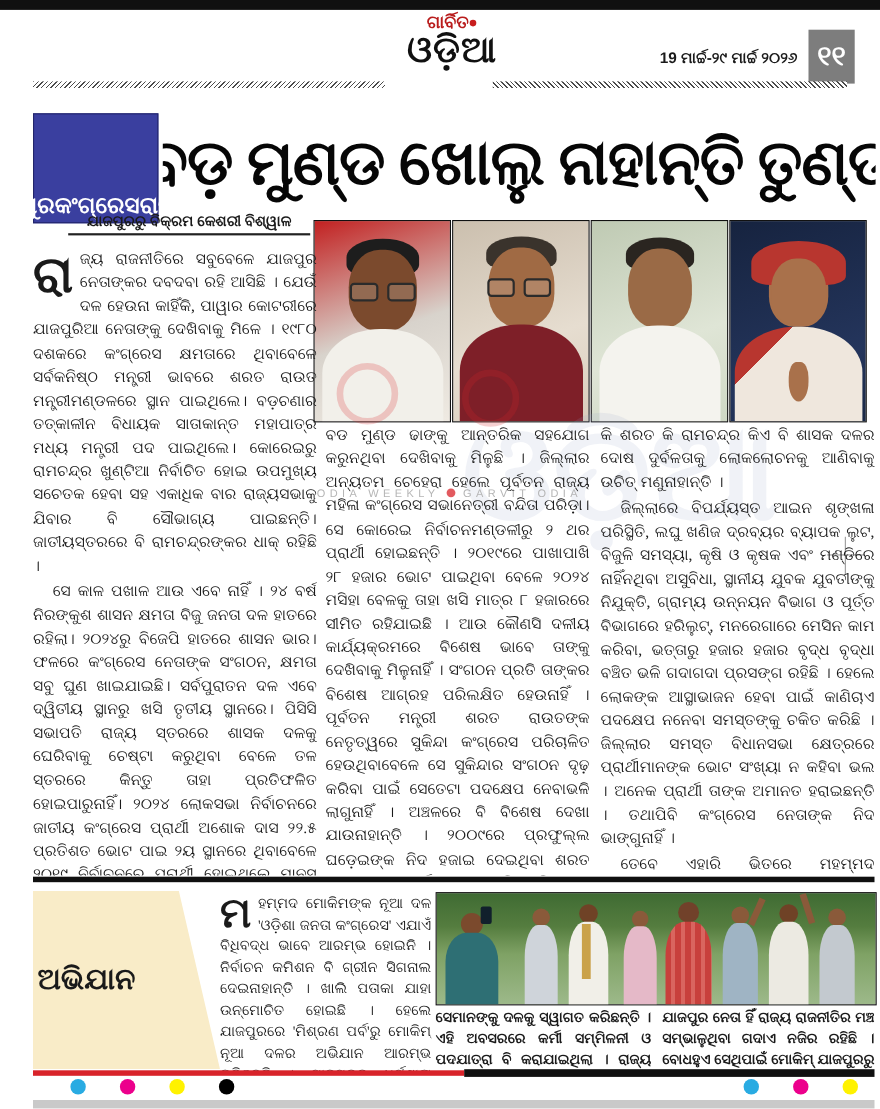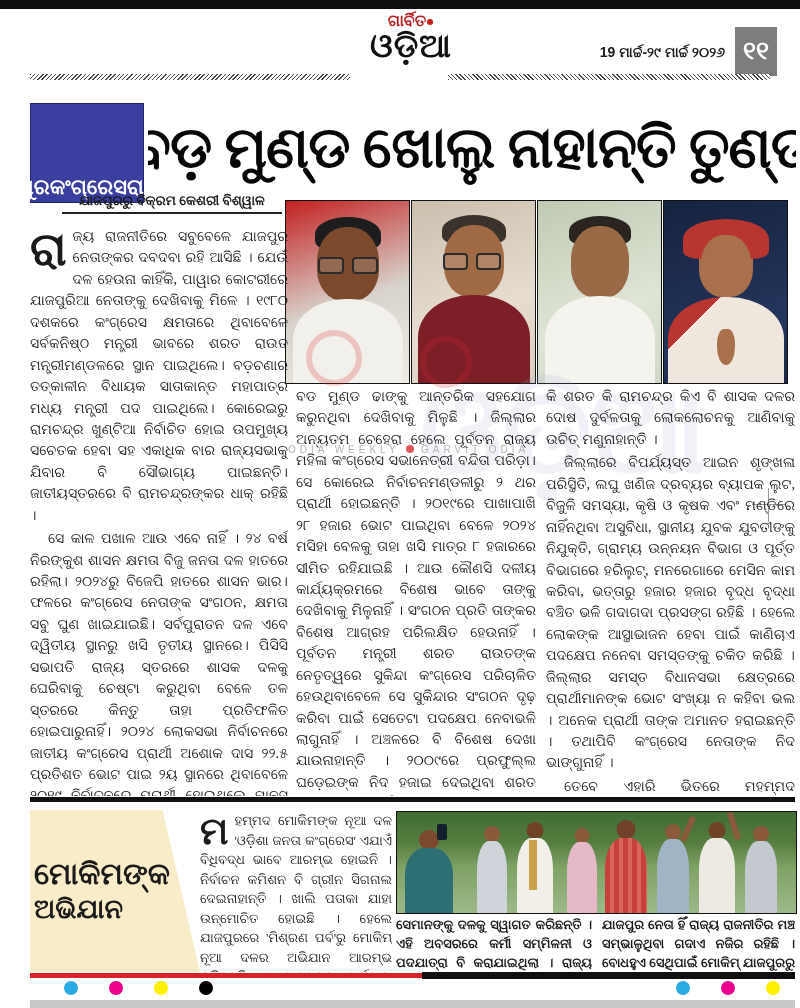--- a/index.html
+++ b/index.html
@@ -159,21 +159,20 @@
 
   <div class="abs bodytxt col3">
     <p class="first"><span>କି ଶରତ କି ରାମଚନ୍ଦ୍ର କିଏ ବି ଶାସକ ଦଳର ଦୋଷ ଦୁର୍ବଳତାକୁ ଲୋକଲୋଚନକୁ ଆଣିବାକୁ ଉଚିତ୍ ମଣୁନାହାନ୍ତି ।</span></p>
     <p><span>ଜିଲ୍ଲାରେ ବିପର୍ଯ୍ୟସ୍ତ ଆଇନ ଶୃଙ୍ଖଳା ପରିସ୍ଥିତି, ଲଘୁ ଖଣିଜ ଦ୍ରବ୍ୟର ବ୍ୟାପକ ଲୁଟ, ବିଜୁଳି ସମସ୍ୟା, କୃଷି ଓ କୃଷକ ଏବଂ ମଣ୍ଡିରେ ନାହିଁନଥିବା ଅସୁବିଧା, ସ୍ଥାନୀୟ ଯୁବକ ଯୁବତୀଙ୍କୁ ନିଯୁକ୍ତି, ଗ୍ରାମ୍ୟ ଉନ୍ନୟନ ବିଭାଗ ଓ ପୂର୍ତ୍ତ ବିଭାଗରେ ହରିଲୁଟ୍, ମନରେଗାରେ ମେସିନ କାମ କରିବା, ଭତ୍ତାରୁ ହଜାର ହଜାର ବୃଦ୍ଧ ବୃଦ୍ଧା ବଞ୍ଚିତ ଭଳି ଗଦାଗଦା ପ୍ରସଙ୍ଗ ରହିଛି । ହେଲେ ଲୋକଙ୍କ ଆସ୍ଥାଭାଜନ ହେବା ପାଇଁ କାଣିଚାଏ ପଦକ୍ଷେପ ନନେବା ସମସ୍ତଙ୍କୁ ଚକିତ କରିଛି । ଜିଲ୍ଲାର ସମସ୍ତ ବିଧାନସଭା କ୍ଷେତ୍ରରେ ପ୍ରାର୍ଥୀମାନଙ୍କ ଭୋଟ ସଂଖ୍ୟା ନ କହିବା ଭଲ । ଅନେକ ପ୍ରାର୍ଥୀ ତାଙ୍କ ଅମାନତ ହରାଇଛନ୍ତି । ତଥାପିବି କଂଗ୍ରେସ ନେତାଙ୍କ ନିଦ ଭାଙ୍ଗୁନାହିଁ ।</span></p>
     <p><span>ତେବେ ଏହାରି ଭିତରେ ମହମ୍ମଦ ମୋକିମଙ୍କ ଓଡିଶା ଜନତା କଂଗ୍ରେସ ଦଳ ଗଠନ ପରେ ଅନେକ ସେପଟ୍‌କୁ ଢଳିଲେଣି । କୋରେଇର ବରିଷ୍ଠ କଂଗ୍ରେସ ନେତା ବିଦ୍ୟାଧର ମହାନ୍ତି ମଧ୍ୟ ଯୋଗାଯୋଗରେ ଅଛନ୍ତି । କିଛିଦିନ ପୂର୍ବେ ବନ୍ଧୁମିଳନ ଆଳରେ ମୋକିମଙ୍କ ନେତୃତ୍ୱରେ କୁଆଖିଆରେ ଅନେକ ପୁରୁଖା କଂଗ୍ରେସ କର୍ମୀ ଏକତ୍ରିତ ହୋଇଥିଲେ । ସେମାନେ କୌଣସି ମୁହୂର୍ତ୍ତରେ ମଧ୍ୟ ଦଳ ଛାଡି ମୋକିମଙ୍କ ନୂଆ ଦଳରେ ସାମିଲ ହୋଇପାରନ୍ତି । ବରିଷ୍ଠ ହୁଅନ୍ତୁ କି ଯୁବ ଅବା ଛାତ୍ର ସଂଗଠନ ସବୁଯେମିତି କୋମାରେ ରହିଛି । ଫଳରେ ଆଗାମୀ ଦିନରେ ଜିଲ୍ଲାରେ କେବଳ ବିଜେଡ଼ି ଓ ବିଜେପି ହିଁ ମୁହାଁମୁହିଁ ହେବେ । କଂଗ୍ରେସ କେବଳ ନାଁକୁ ମାତ୍ର ନିର୍ବାଚନ ଲଢ଼ିବ ବୋଲି କହିଲେ ଭୁଲ୍ ହେବନାହିଁ ।</span></p>
   </div>
 
   <div class="abs rule-mid"></div>
 
   <div class="abs promo-box">
-    <div class="l2">ମୋକିମଙ୍କ</div>
     <div class="l3">ଅଭିଯାନ</div>
   </div>
 
   <div class="abs bstory">
     <span class="dropcap">ମ</span><span>ହମ୍ମଦ ମୋକିମଙ୍କ ନୂଆ ଦଳ 'ଓଡ଼ିଶା ଜନତା କଂଗ୍ରେସ' ଏଯାଏଁ ବିଧିବଦ୍ଧ ଭାବେ ଆରମ୍ଭ ହୋଇନି । ନିର୍ବାଚନ କମିଶନ ବି ଗ୍ରୀନ ସିଗନାଲ ଦେଇନାହାନ୍ତି । ଖାଲି ପତାକା ଯାହା ଉନ୍ମୋଚିତ ହୋଇଛି । ହେଲେ ଯାଜପୁରରେ 'ମିଶ୍ରଣ ପର୍ବ'ରୁ ମୋକିମ୍ ନୂଆ ଦଳର ଅଭିଯାନ ଆରମ୍ଭ କରିଛନ୍ତି । ଯାଜପୁରର ଧର୍ମଶାଳା ଭବନଠାରେ କେତେକ ନେତା ଓ କର୍ମୀ ମୋକିମଙ୍କ ଦଳରେ ସାମିଲ୍ ହୋଇଛନ୍ତି । ଦଳର ତିନି ରଙ୍ଗୀ ଗାମୁଛା ପକାଇ ମୋକିମ୍</span>
   </div>
 
   <div class="abs crowd">
     <div class="cperson" style="left:6px;top:18px;width:52px;height:84px;">
       <div class="cp-h" style="width:20px;height:20px;background:#7b4a2d;"></div>

